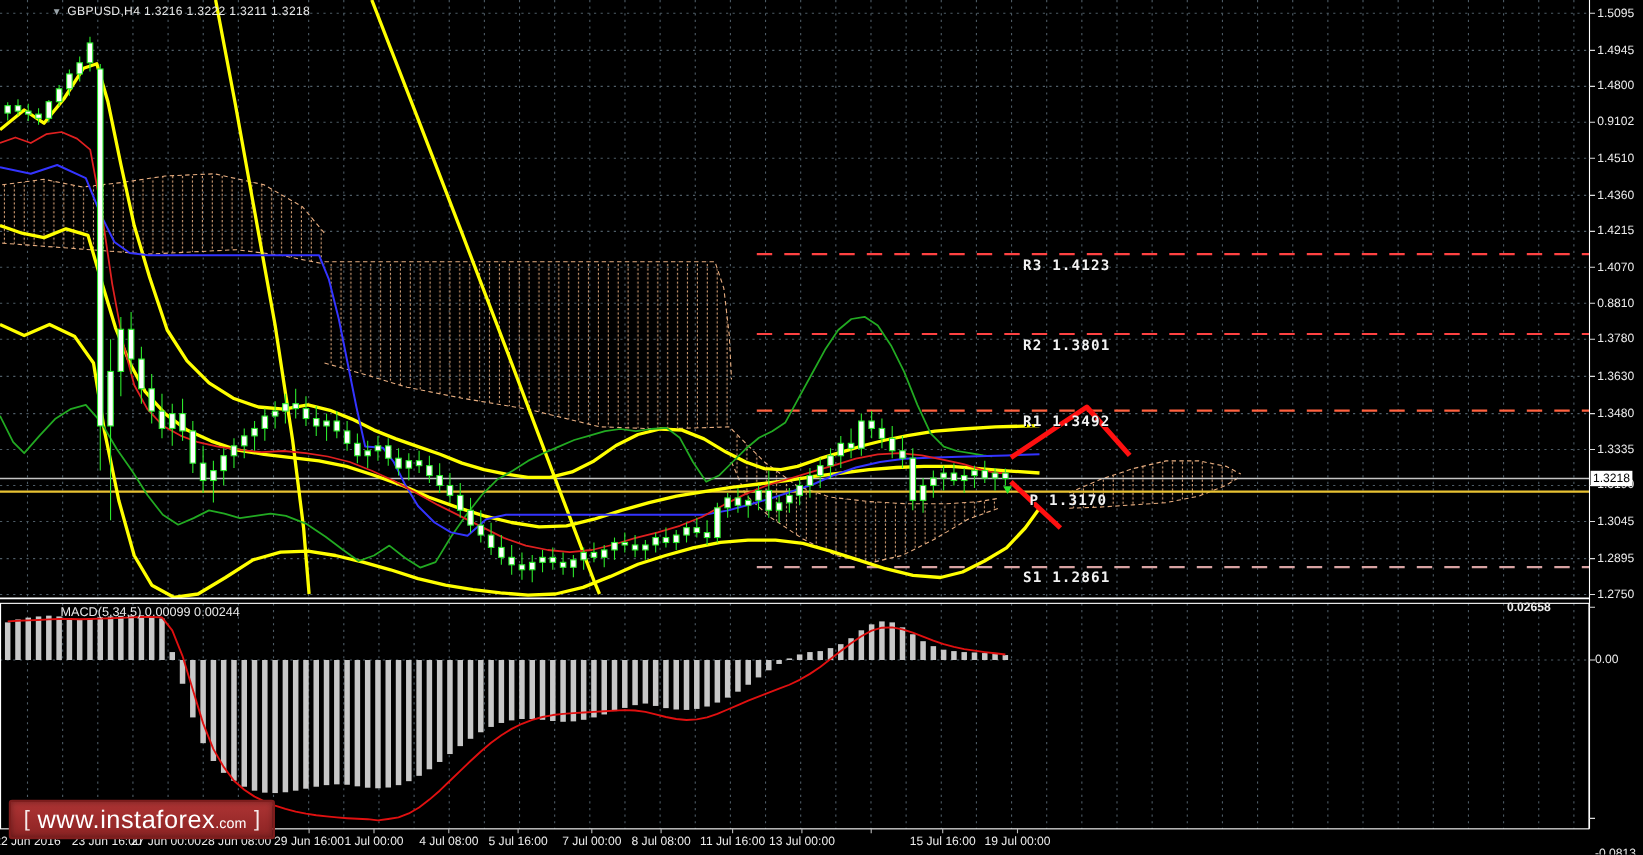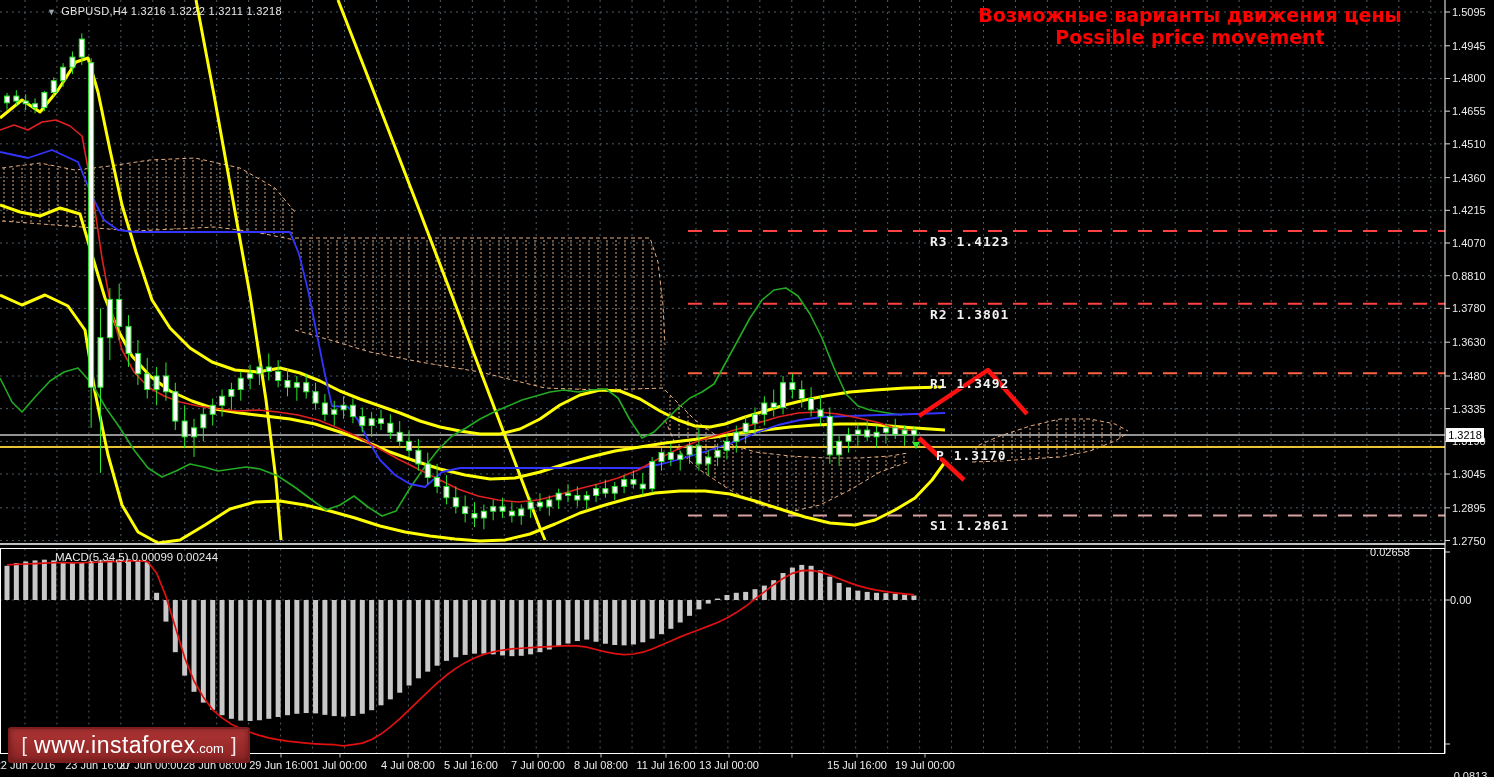--- a/index.html
+++ b/index.html
@@ -521,46 +521,42 @@
         <line x1="792" y1="753.5" x2="792" y2="757.5" stroke="#BBBBBB" stroke-width="1"></line>
         <line x1="857" y1="753.5" x2="857" y2="757.5" stroke="#BBBBBB" stroke-width="1"></line>
         <line x1="925" y1="753.5" x2="925" y2="757.5" stroke="#BBBBBB" stroke-width="1"></line>
       </g>
     </svg>
 
   <div id="symbolbar" class="ovl">
     <span class="tri">▼</span><span>GBPUSD,H4  1.3216 1.3222 1.3211 1.3218</span>
   </div>
 
-  <div id="annot" class="ovl">
-    <div>Возможные варианты движения цены</div>
-    <div>Possible price movement</div>
-  </div>
 
   <div id="macdlabel" class="ovl">MACD(5,34,5) 0.00099 0.00244</div>
 
   <div id="overlay">
       <div class="ovl axlbl" style="left: 1452px; top: 6px;">1.5095</div>
       <div class="ovl axlbl" style="left: 1452px; top: 39.8066px;">1.4945</div>
       <div class="ovl axlbl" style="left: 1452px; top: 72.4864px;">1.4800</div>
-      <div class="ovl axlbl" style="left: 1452px; top: 105.166px;">1.4655</div>
+      <div class="ovl axlbl" style="left: 1452px; top: 105.166px;">0.9102</div>
       <div class="ovl axlbl" style="left: 1452px; top: 137.846px;">1.4510</div>
       <div class="ovl axlbl" style="left: 1452px; top: 171.652px;">1.4360</div>
       <div class="ovl axlbl" style="left: 1452px; top: 204.332px;">1.4215</div>
       <div class="ovl axlbl" style="left: 1452px; top: 237.012px;">1.4070</div>
       <div class="ovl axlbl" style="left: 1452px; top: 269.692px;">0.8810</div>
       <div class="ovl axlbl" style="left: 1452px; top: 302.371px;">1.3780</div>
       <div class="ovl axlbl" style="left: 1452px; top: 336.178px;">1.3630</div>
       <div class="ovl axlbl" style="left: 1452px; top: 369.985px;">1.3480</div>
       <div class="ovl axlbl" style="left: 1452px; top: 402.664px;">1.3335</div>
       <div class="ovl axlbl" style="left: 1452px; top: 435.344px;">1.3190</div>
       <div class="ovl axlbl" style="left: 1452px; top: 468.024px;">1.3045</div>
       <div class="ovl axlbl" style="left: 1452px; top: 501.831px;">1.2895</div>
       <div class="ovl axlbl" style="left: 1452px; top: 534.51px;">1.2750</div>
-      <div class="ovl axlbl" style="left: 1370px; top: 546px;">0.02658</div>
+      <div class="ovl axlbl" style="left: 1370px; top: 546px; font-weight: bold;">0.02658</div>
       <div class="ovl axlbl" style="left: 1450px; top: 594px;">0.00</div>
       <div class="ovl axlbl" style="left: 1450px; top: 770px; text-decoration: underline;">-0.0813</div>
       <div class="ovl axlbl" style="left: -9px; top: 759px; width: 68px; text-align: center;">22 Jun 2016</div>
       <div class="ovl axlbl" style="left: 63px; top: 759px; width: 68px; text-align: center;">23 Jun 16:00</div>
       <div class="ovl axlbl" style="left: 119px; top: 759px; width: 84px; ">27 Jun 00:00</div>
       <div class="ovl axlbl" style="left: 183px; top: 759px; width: 52px; text-align: right;">28 Jun 08:00</div>
       <div class="ovl axlbl" style="left: 247px; top: 759px; width: 68px; text-align: center;">29 Jun 16:00</div>
       <div class="ovl axlbl" style="left: 306px; top: 759px; width: 68px; text-align: center;">1 Jul 00:00</div>
       <div class="ovl axlbl" style="left: 374px; top: 759px; width: 68px; text-align: center;">4 Jul 08:00</div>
       <div class="ovl axlbl" style="left: 437px; top: 759px; width: 68px; text-align: center;">5 Jul 16:00</div>

